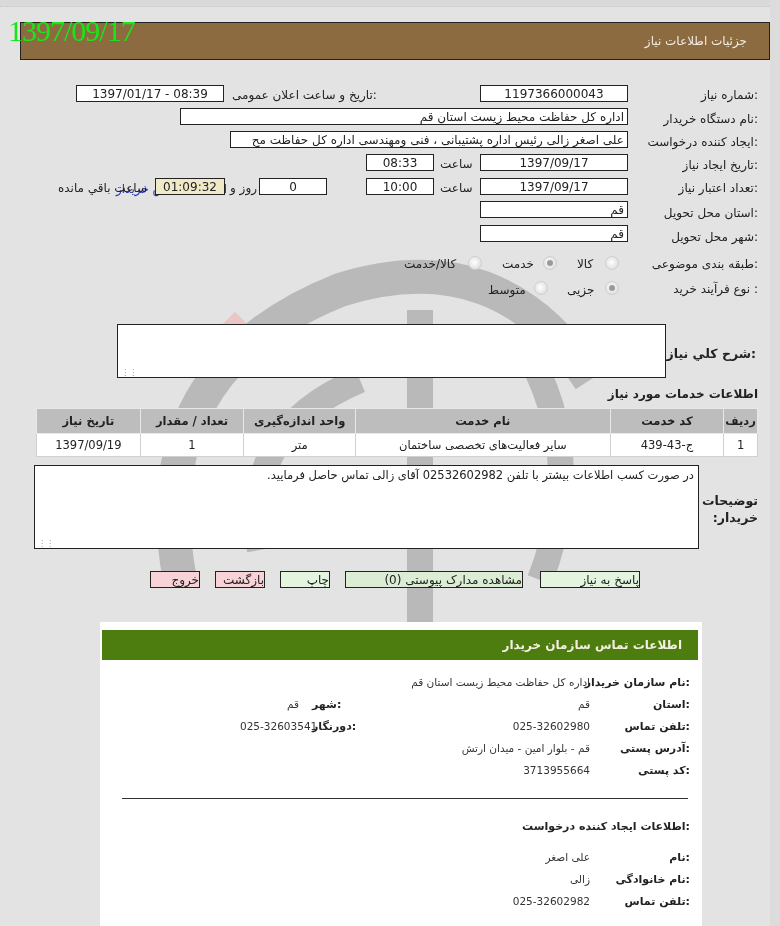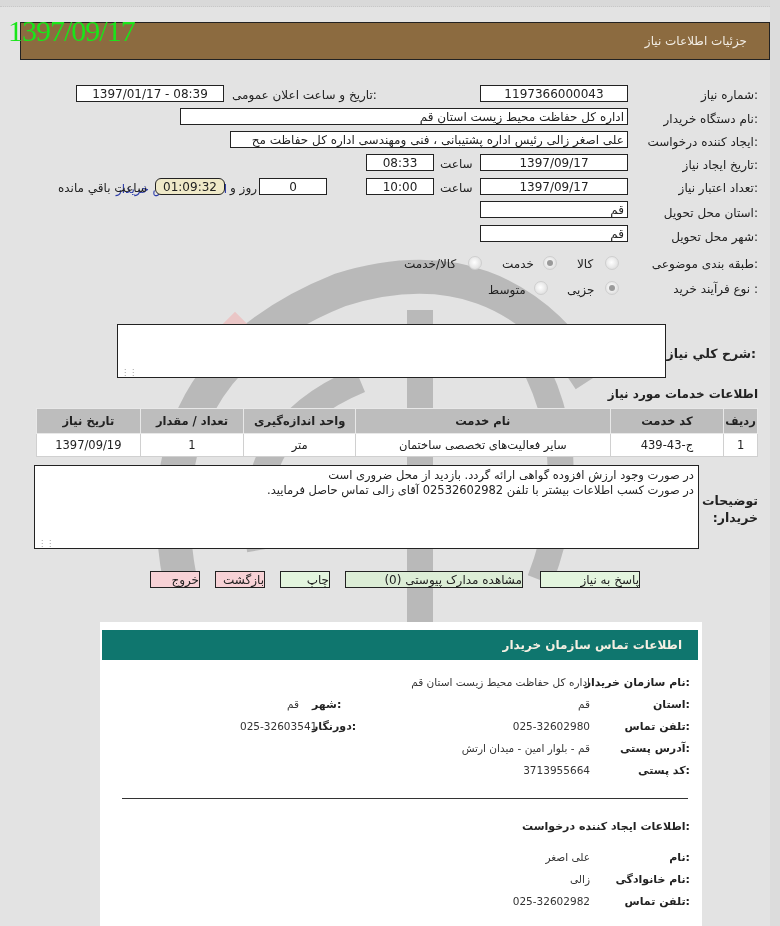--- a/index.html
+++ b/index.html
@@ -18,21 +18,21 @@
   .bold { font-weight:bold; }
   .textarea { position:absolute; background:#fff; border:1px solid #222; box-sizing:border-box; font-size:11.5px; line-height:15px; direction:rtl; text-align:right; padding:2px 4px; }
   .grip { position:absolute; left:3px; bottom:2px; font-size:8px; color:#999; line-height:4px; }
   table.svc { position:absolute; left:36px; top:408px; width:722px; border-collapse:collapse; direction:rtl; font-size:11.5px; }
   table.svc th { background:#bdbdbd; height:22px; font-weight:bold; border:1px solid #e8e8e8; color:#222; }
   table.svc td { background:#fff; height:20px; text-align:center; border:1px solid #d0d0d0; }
   .btn { position:absolute; height:17px; line-height:16px; border:1px solid #222; font-size:12px; text-align:right; box-sizing:border-box; white-space:nowrap; }
   .btn.green { background:#e3f5de; }
   .btn.pink { background:#f7d2d6; }
   .panel { position:absolute; left:100px; top:622px; width:602px; height:310px; background:#fff; }
-  .panel .phead { position:absolute; left:2px; top:8px; width:596px; height:30px; background:#0f766e; }
+  .panel .phead { position:absolute; left:2px; top:8px; width:596px; height:30px; background:#4d7c0f; }
   .panel .phead span { position:absolute; right:16px; top:8px; color:#f5efe2; font-weight:bold; font-size:12px; }
   .pl { position:absolute; font-size:11px; font-weight:bold; color:#222; white-space:nowrap; }
   .pv { position:absolute; font-size:10.5px; color:#333; white-space:nowrap; }
   .hr { position:absolute; left:22px; top:176px; width:566px; height:1px; background:#333; }
   .rightbar { position:absolute; left:770px; top:0; width:10px; height:926px; background:#dcdcdc; }
   .watermark { position:absolute; left:120px; top:250px; width:520px; height:420px; pointer-events:none; opacity:0.45; }
 </style>
 </head>
 <body>
 
@@ -69,21 +69,21 @@
 <div class="box" style="left:480px;top:154px;width:148px;">1397/09/17</div>
 <span class="lbl" style="left:440px;top:157px;">ساعت</span>
 <div class="box" style="left:366px;top:154px;width:68px;">08:33</div>
 
 <span class="lbl" style="right:22px;top:181px;">تعداد اعتبار نیاز:</span>
 <div class="box" style="left:480px;top:178px;width:148px;">1397/09/17</div>
 <span class="lbl" style="left:440px;top:181px;">ساعت</span>
 <div class="box" style="left:366px;top:178px;width:68px;">10:00</div>
 <div class="box" style="left:259px;top:178px;width:68px;">0</div>
 <span class="lbl" style="left:230px;top:181px;">روز و</span>
-<div class="box yellow" style="left:155px;top:178px;width:70px;border-radius:6px;">01:09:32</div>
+<div class="box yellow" style="left:155px;top:178px;width:70px;">01:09:32</div>
 <span class="lbl" style="left:58px;top:181px;">ساعت باقي مانده</span>
 
 <span class="lbl" style="right:22px;top:206px;">استان محل تحویل:</span>
 <div class="box r" style="left:480px;top:201px;width:148px;">قم</div>
 <span class="lbl" style="right:22px;top:230px;">شهر محل تحویل:</span>
 <div class="box r" style="left:480px;top:225px;width:148px;">قم</div>
 
 <span class="lbl" style="right:22px;top:257px;">طبقه بندی موضوعی:</span>
 <span class="radio" style="left:605px;top:256px;"></span>
 <span class="lbl" style="left:577px;top:257px;">کالا</span>
@@ -122,21 +122,20 @@
       <td>سایر فعالیت‌های تخصصی ساختمان</td>
       <td>متر</td>
       <td>1</td>
       <td>1397/09/19</td>
     </tr>
   </tbody>
 </table>
 
 <span class="lbl bold" style="right:22px;top:492px;width:60px;white-space:normal;text-align:right;direction:rtl;font-size:12.5px;line-height:17px;margin-left:12px;">توضیحات خریدار:</span>
 <div class="textarea" style="left:34px;top:465px;width:665px;height:84px;">
-  <div>در صورت وجود ارزش افزوده گواهی ارائه گردد. بازدید از محل ضروری است</div>
   <div>در صورت کسب اطلاعات بیشتر با تلفن 02532602982 آقای زالی تماس حاصل فرمایید.</div>
   <span class="grip">⋮⋮</span>
 </div>
 
 <div class="btn green" style="left:540px;top:571px;width:100px;">پاسخ به نیاز</div>
 <div class="btn green" style="left:345px;top:571px;width:178px;background:#dcedd6;">مشاهده مدارک پیوستی (0)</div>
 <div class="btn green" style="left:280px;top:571px;width:50px;">چاپ</div>
 <div class="btn pink" style="left:215px;top:571px;width:50px;">بازگشت</div>
 <div class="btn pink" style="left:150px;top:571px;width:50px;">خروج</div>
 

